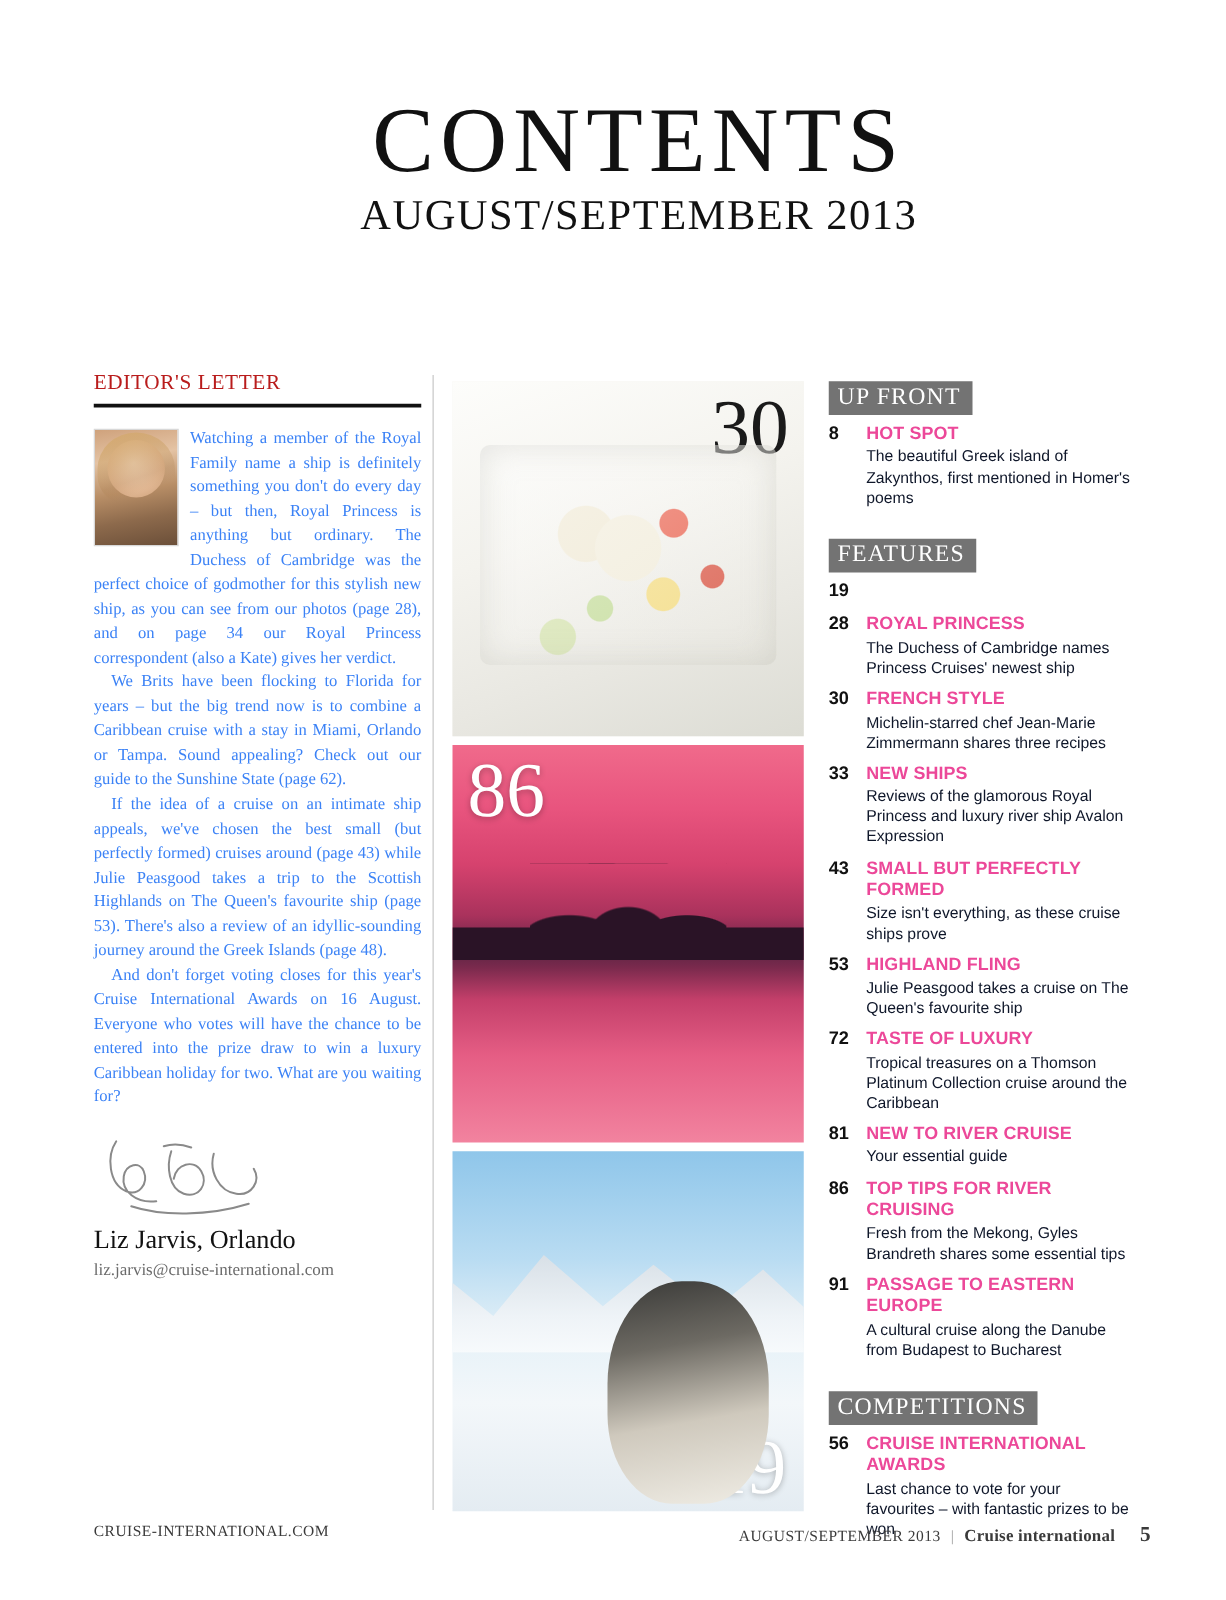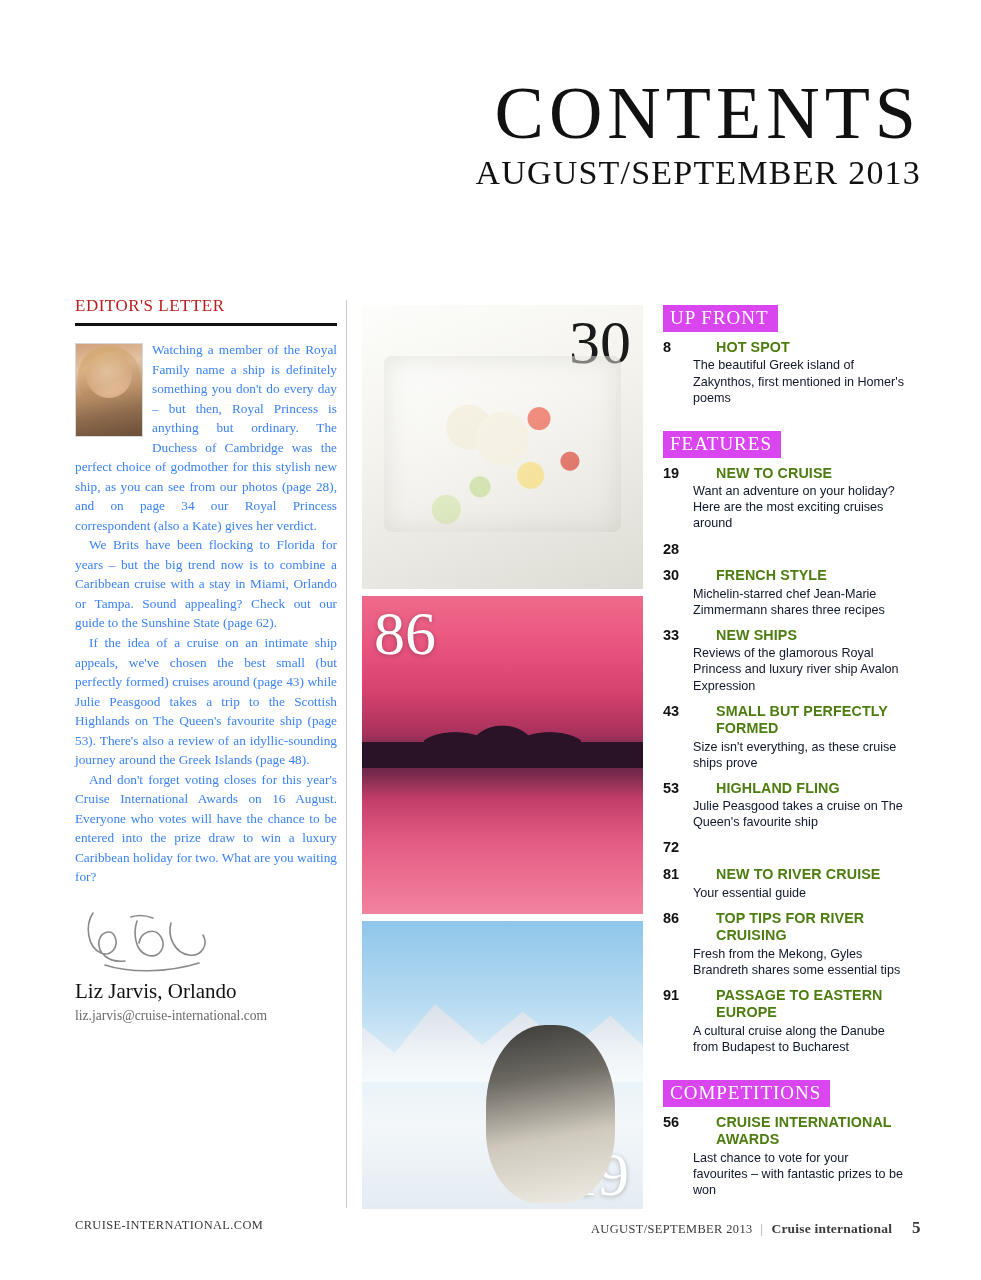--- a/index.html
+++ b/index.html
@@ -18,21 +18,21 @@
   .page {
     position: absolute;
     inset: 0;
   }
 
   
   .masthead {
     position: absolute;
     top: 78px;
     right: 60px;
-    text-align: right;
+    text-align: center;
     width: 820px;
   }
   .masthead-title {
     font-family: "Liberation Serif", serif;
     font-size: 74px;
     letter-spacing: 5px;
     line-height: 0.95;
     font-weight: 400;
     color: #111;
     margin: 0;
@@ -224,21 +224,21 @@
 
   
   .toc-col {
     position: absolute;
     left: 663px;
     top: 305px;
     width: 242px;
   }
   .section-bar {
     display: inline-block;
-    background: #d946ef;
+    background: #737373;
     color: #ffffff;
     font-family: "Liberation Serif", serif;
     font-size: 19px;
     letter-spacing: 1px;
     padding: 2px 9px 3px 7px;
     margin: 0 0 7px 0;
   }
   .section-bar.spaced { margin-top: 16px; }
   .entry {
     display: flex;
@@ -251,24 +251,23 @@
     font-size: 14.5px;
     font-weight: bold;
     color: #111;
     line-height: 1.22;
   }
   .entry-text { flex: 1 1 auto; }
   .entry-title {
     font-family: "Liberation Sans", sans-serif;
     font-size: 14.3px;
     font-weight: bold;
-    color: #4d7c0f;
+    color: #ec4899;
     line-height: 1.22;
     letter-spacing: .1px;
-    margin-left: 23px;
   }
   .entry-desc {
     font-family: "Liberation Sans", sans-serif;
     font-size: 12.6px;
     color: #0f172a;
     line-height: 1.28;
     margin-top: 1px;
   }
 
   
@@ -373,27 +372,27 @@
         <div class="entry-title">HOT SPOT</div>
         <div class="entry-desc">The beautiful Greek island of Zakynthos, first mentioned in Homer's poems</div>
       </div>
     </div>
 
     
     <div class="section-bar spaced">FEATURES</div>
 
     <div class="entry">
       <div class="entry-page">19</div>
-      <div class="entry-text">
-        <div class="entry-title">NEW TO CRUISE</div>
-        <div class="entry-desc">Want an adventure on your holiday? Here are the most exciting cruises around</div>
-      </div>
     </div>
     <div class="entry">
       <div class="entry-page">28</div>
+      <div class="entry-text">
+        <div class="entry-title">ROYAL PRINCESS</div>
+        <div class="entry-desc">The Duchess of Cambridge names Princess Cruises' newest ship</div>
+      </div>
     </div>
     <div class="entry">
       <div class="entry-page">30</div>
       <div class="entry-text">
         <div class="entry-title">FRENCH STYLE</div>
         <div class="entry-desc">Michelin-starred chef Jean-Marie Zimmermann shares three recipes</div>
       </div>
     </div>
     <div class="entry">
       <div class="entry-page">33</div>
@@ -411,20 +410,24 @@
     </div>
     <div class="entry">
       <div class="entry-page">53</div>
       <div class="entry-text">
         <div class="entry-title">HIGHLAND FLING</div>
         <div class="entry-desc">Julie Peasgood takes a cruise on The Queen's favourite ship</div>
       </div>
     </div>
     <div class="entry">
       <div class="entry-page">72</div>
+      <div class="entry-text">
+        <div class="entry-title">TASTE OF LUXURY</div>
+        <div class="entry-desc">Tropical treasures on a Thomson Platinum Collection cruise around the Caribbean</div>
+      </div>
     </div>
     <div class="entry">
       <div class="entry-page">81</div>
       <div class="entry-text">
         <div class="entry-title">NEW TO RIVER CRUISE</div>
         <div class="entry-desc">Your essential guide</div>
       </div>
     </div>
     <div class="entry">
       <div class="entry-page">86</div>

